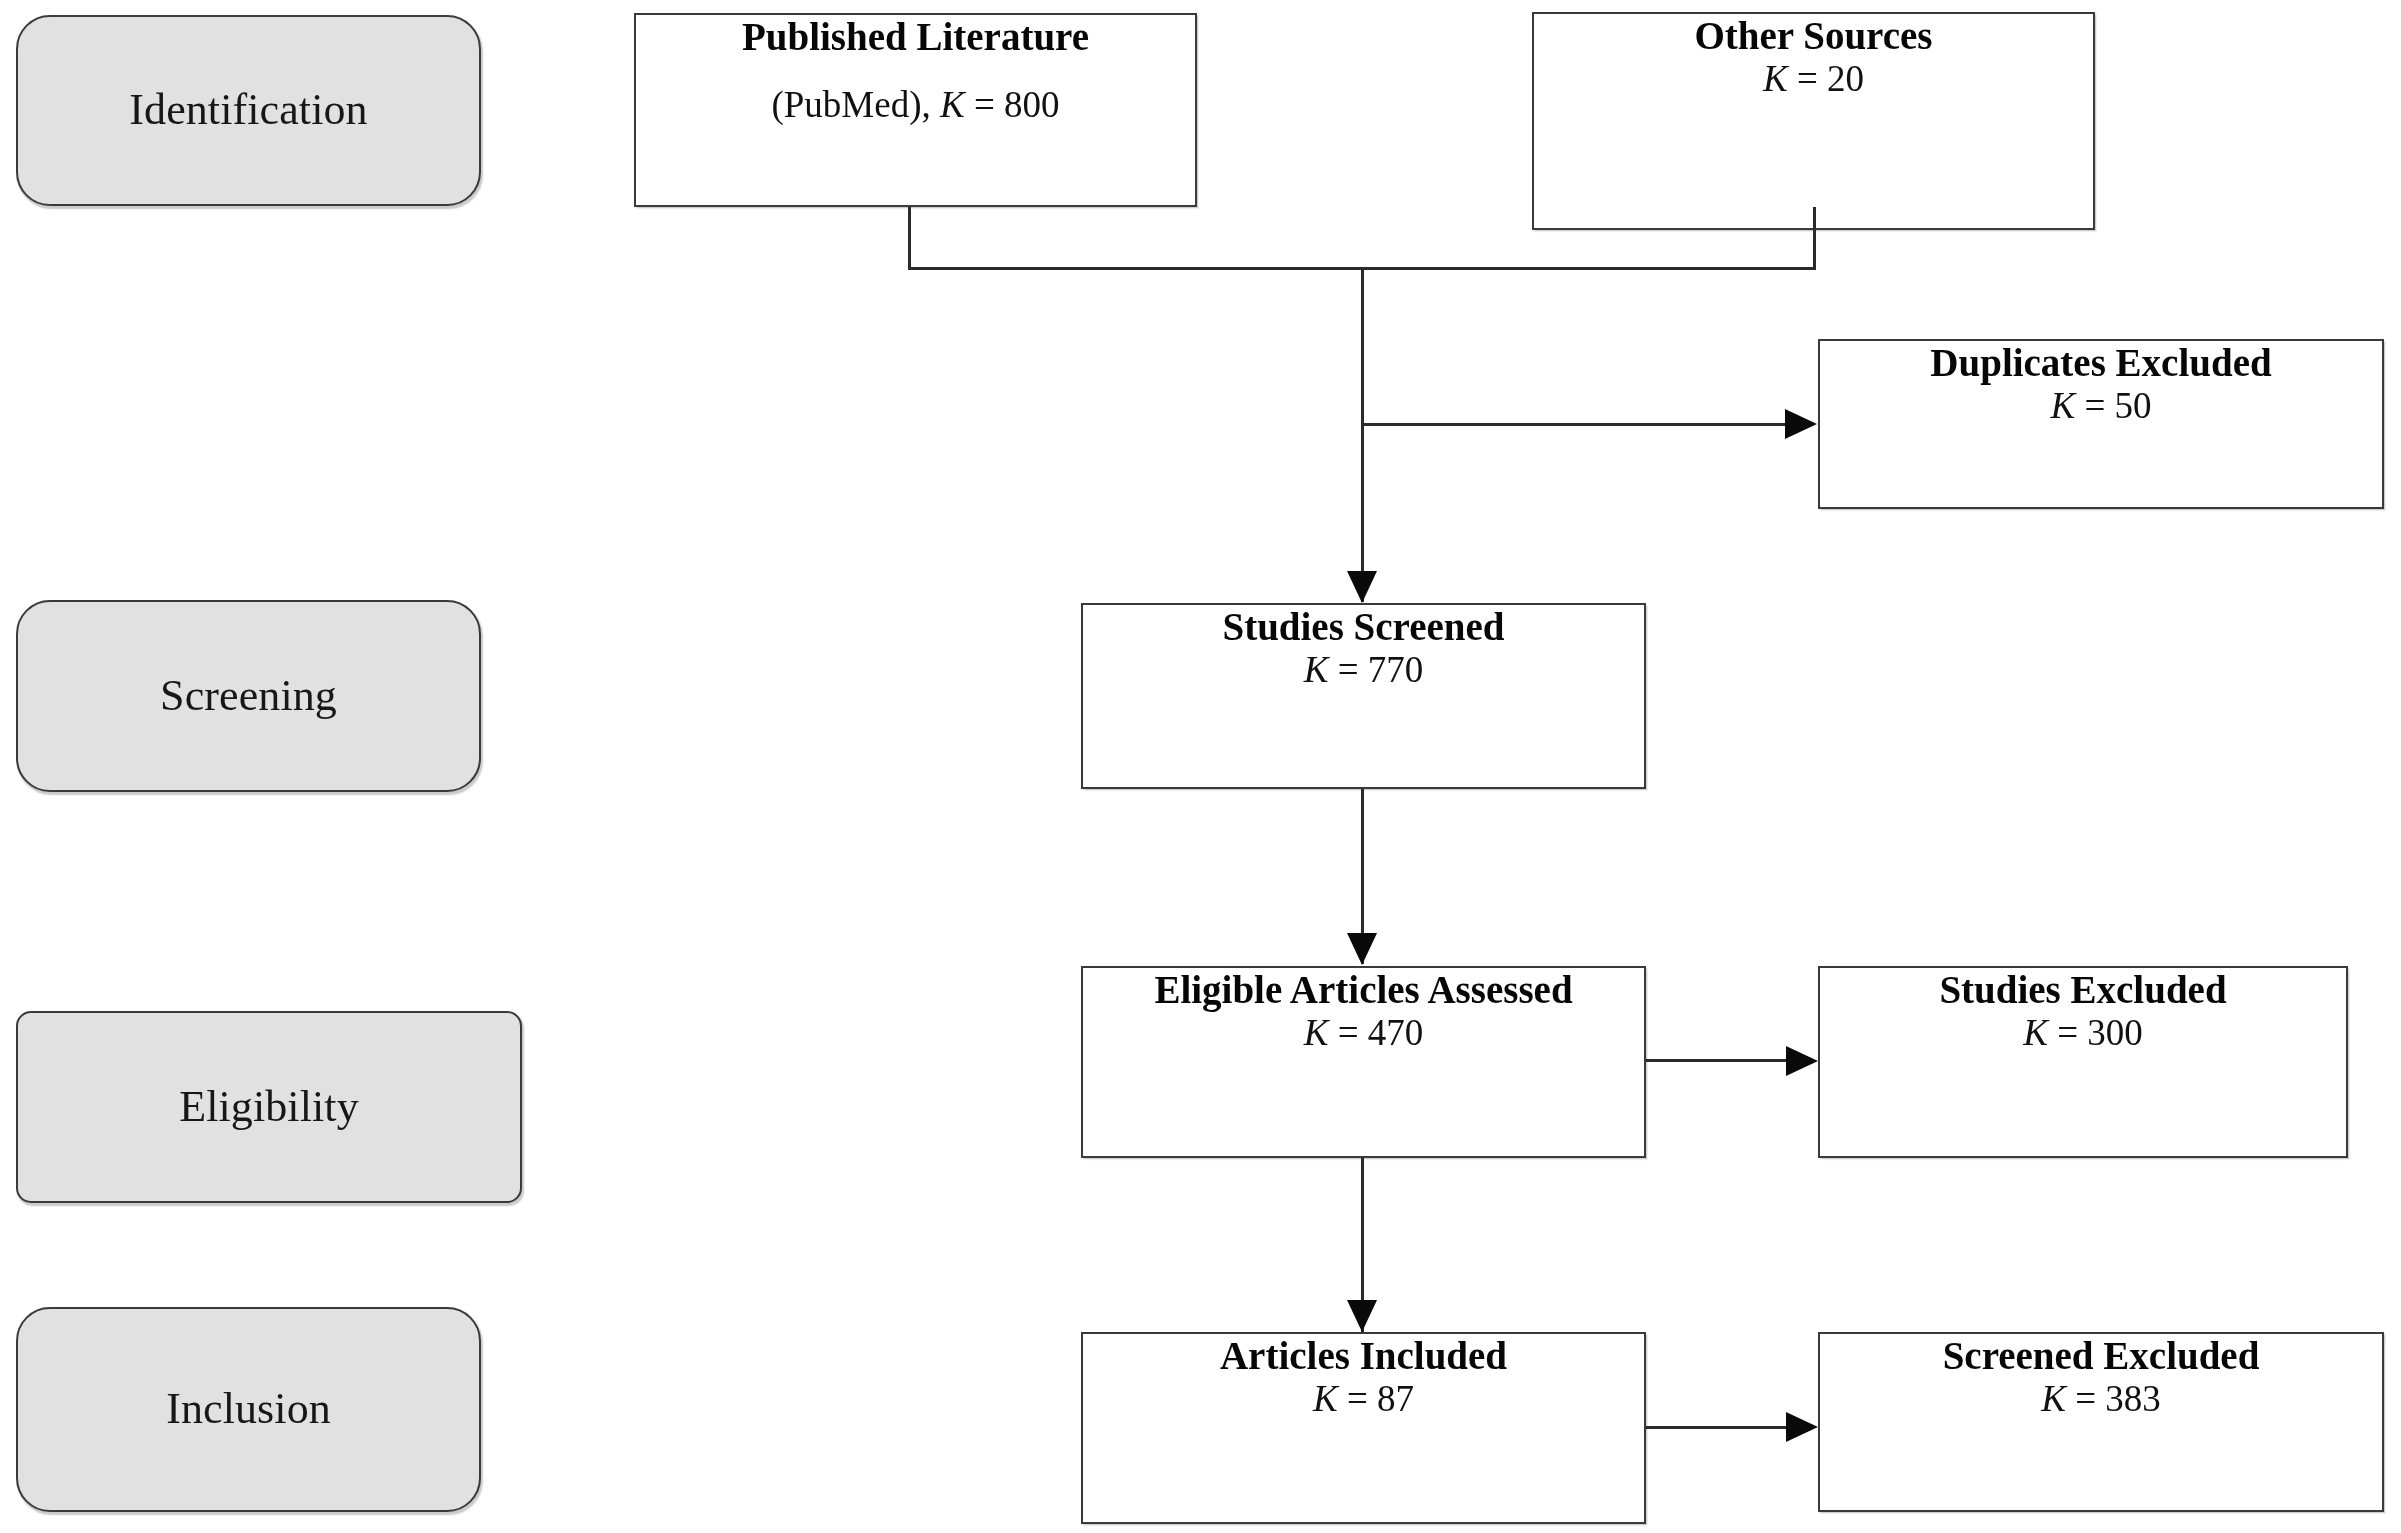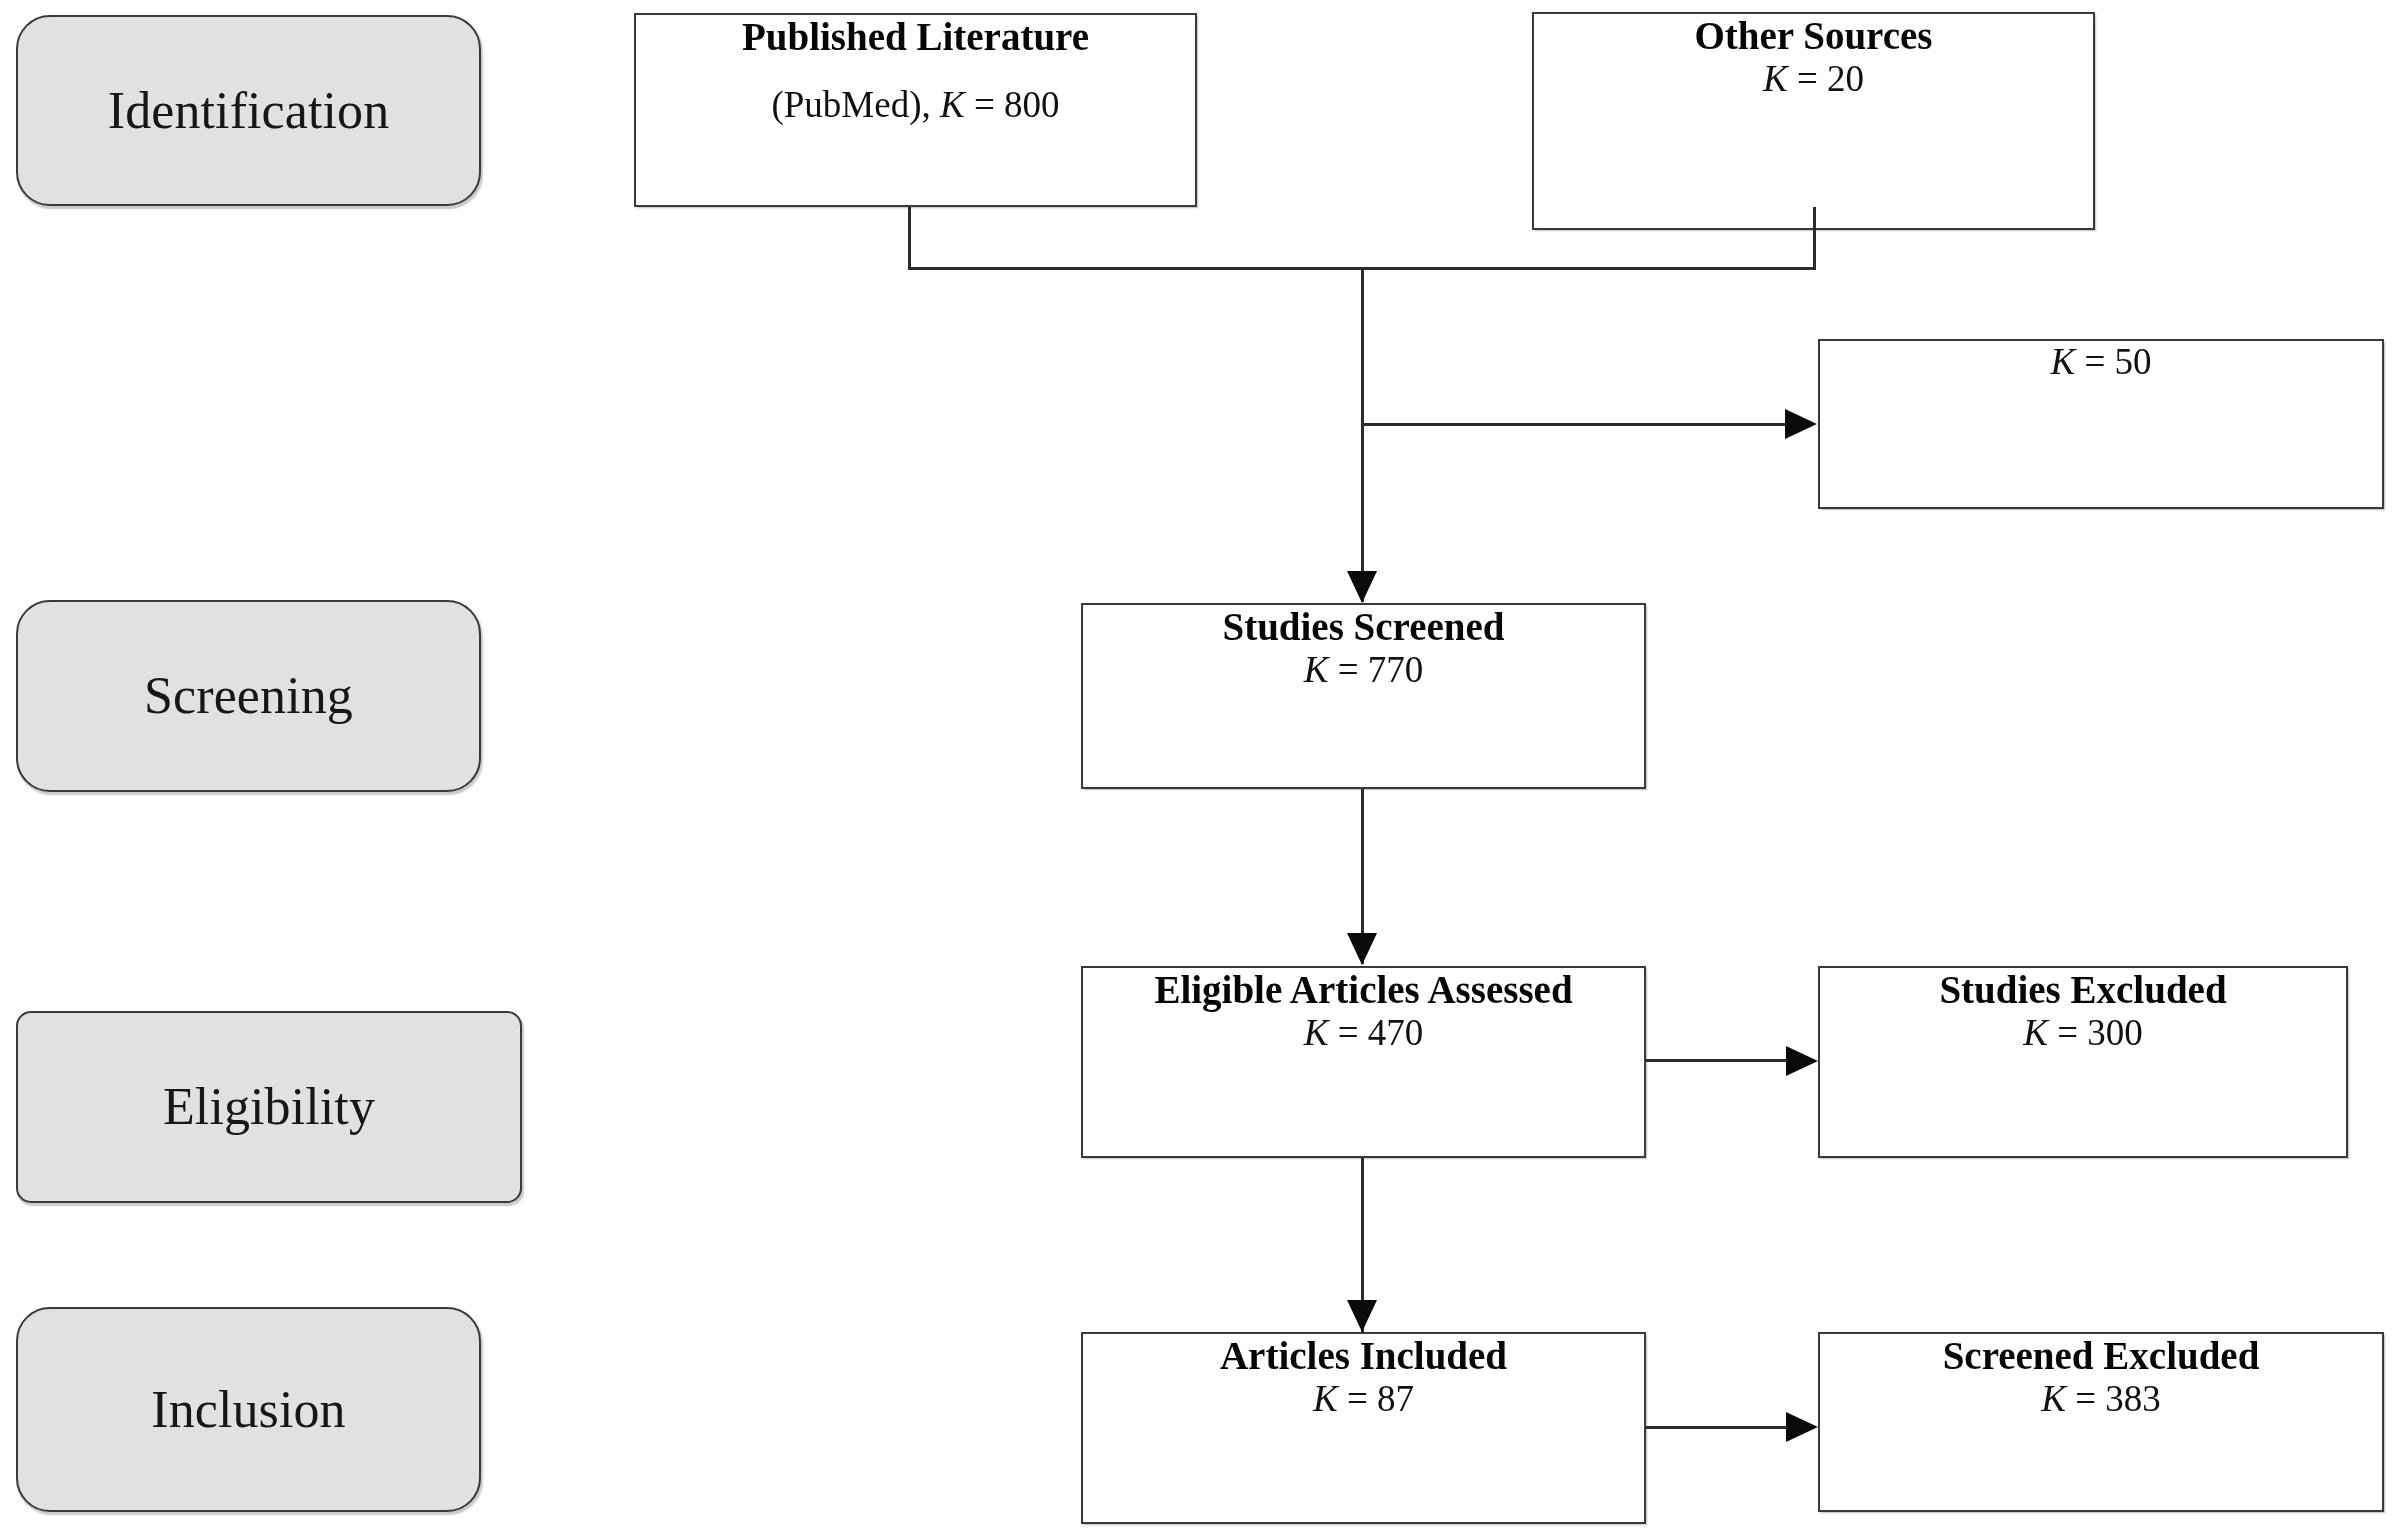--- a/index.html
+++ b/index.html
@@ -24,21 +24,21 @@
     background: #e1e1e1;
     border: 2.2px solid #3a3a3a;
     border-radius: 34px;
     display: flex;
     align-items: center;
     justify-content: center;
     box-shadow: 1.5px 2.2px 1.5px rgba(80,80,80,0.30);
   }
   .stage-pill .stage-label {
     font-family: "Liberation Serif", "DejaVu Serif", serif;
-    font-size: 52px;
+    font-size: 44px;
     font-weight: 400;
     color: #171717;
     letter-spacing: 0.1px;
     line-height: 1.1;
     white-space: nowrap;
   }
 
   
   .flow-box {
     position: absolute;
@@ -141,20 +141,21 @@
   <div class="line-v" style="left:1813px; top:207px; height:63px;"></div>
   <div class="line-h" style="left:908px; top:267px; width:908px;"></div>
 
   <div class="line-v" style="left:1361px; top:267px; height:335px;"></div>
   <div class="arrow-down" style="left:1347px; top:571px;"></div>
 
   <div class="line-h" style="left:1362px; top:423px; width:424px;"></div>
   <div class="arrow-right" style="left:1785px; top:409px;"></div>
 
   <div class="flow-box" style="left:1818px; top:339px; width:566px; height:170px;">
+    <div class="box-title">Duplicates Excluded</div>
     <div class="box-count">
       <span class="kvar">K</span><span> = </span><span>50</span>
     </div>
   </div>
 
   <div class="flow-box" style="left:1081px; top:603px; width:565px; height:186px;">
     <div class="box-title">Studies Screened</div>
     <div class="box-count">
       <span class="kvar">K</span><span> = </span><span>770</span>
     </div>

